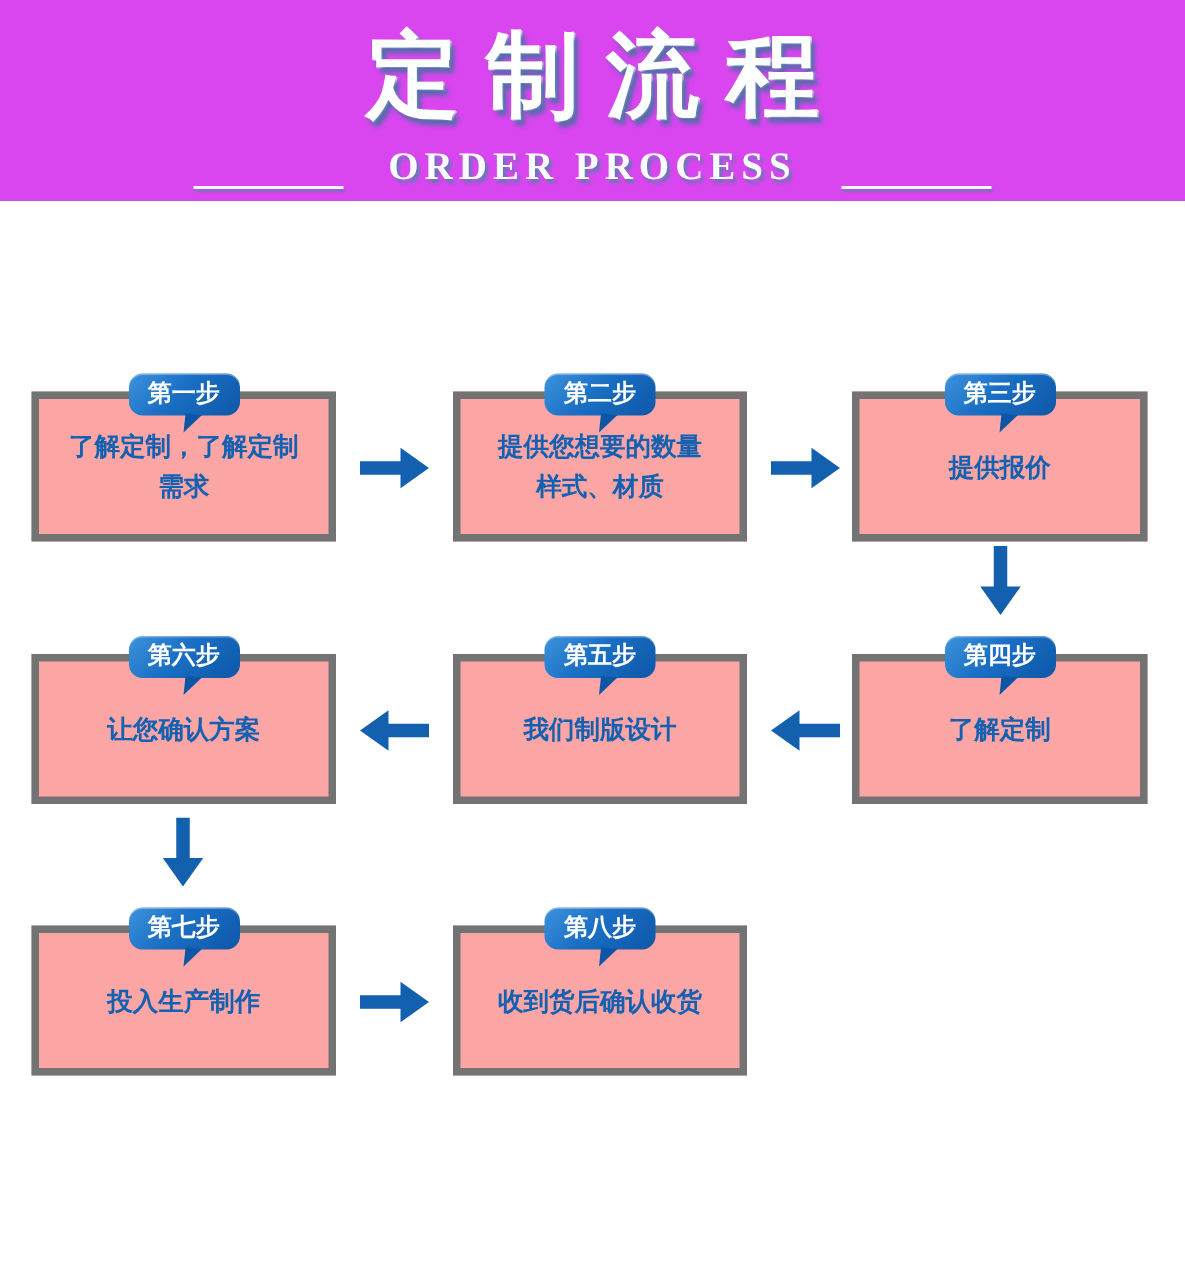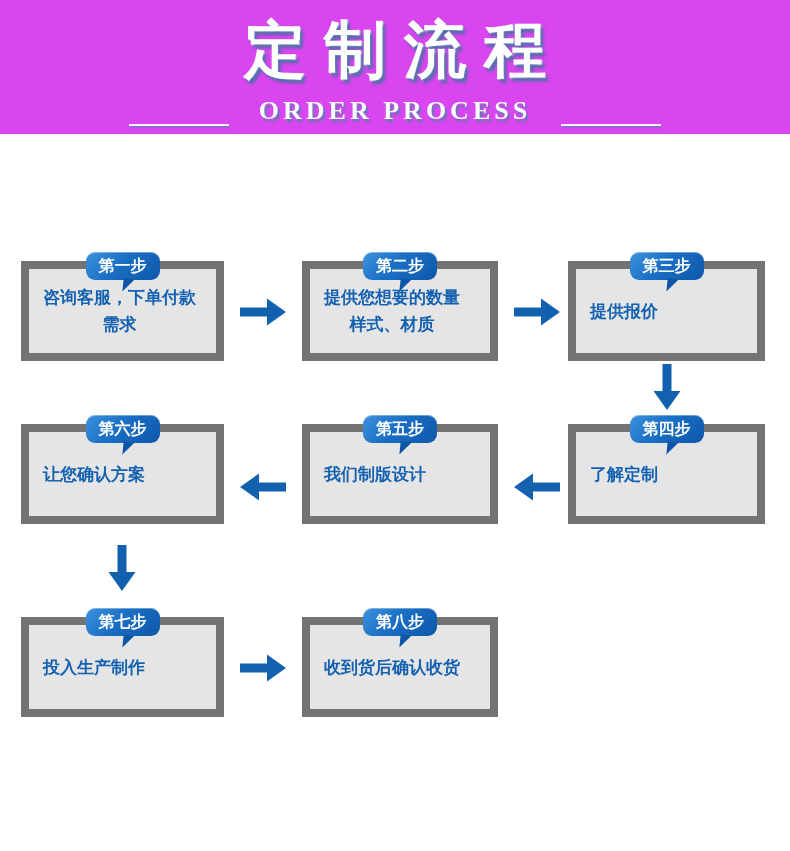--- a/index.html
+++ b/index.html
@@ -30,23 +30,23 @@
     box-shadow:1px 2px 1px rgba(90,125,175,0.6);
   }
   .header-subtitle {
     font-family:"Liberation Serif","DejaVu Serif",serif;
     font-size:26px; letter-spacing:4px; color:#f8fafc; font-weight:bold;
     text-shadow:2px 3px 2px rgba(90,125,175,0.9);
   }
 
   
   .step {
-    position:absolute; height:100px; background:#e5e5e5;
-    border:8px solid #737373;
-    display:flex; align-items:center; 
+    position:absolute; height:100px; background:#fca5a5;
+    border:5px solid #737373;
+    display:flex; align-items:center; justify-content:center;
     padding:0 14px;
   }
   .step-text {
     font-size:17px; font-weight:bold; color:#1461b2;
     text-align:center; line-height:27px; white-space:pre-line;
   }
   .step-tab {
     position:absolute; top:-17px; left:50%; transform:translateX(-50%);
     height:28px; line-height:28px; padding:0 13px; white-space:nowrap;
     background:linear-gradient(135deg,#3d93dd 0%,#1a6fc4 45%,#0e57a8 100%);
@@ -54,21 +54,21 @@
     z-index:2; box-shadow:inset 0 1px 0 rgba(255,255,255,0.35);
   }
   .step-tab::after {
     content:""; position:absolute; left:50%; bottom:-12px; margin-left:0;
     width:0; height:0;
     border-top:13px solid #0d56a7; border-right:11px solid transparent;
     transform:rotate(6deg);
   }
 
   
-  .r1 { top:261px; } .r2 { top:424px; } .r3 { top:617px; }
+  .r1 { top:261px; } .r2 { top:436px; } .r3 { top:617px; }
   .c1 { left:21px;  width:203px; }
   .c2 { left:302px; width:196px; }
   .c3 { left:568px; width:197px; }
 
   
   .arrow { position:absolute; }
   .a-r1a { left:240px; top:297px; }
   .a-r1b { left:514px; top:297px; }
   .a-d1  { left:652px; top:364px; }
   .a-r2a { left:514px; top:472px; }
@@ -85,21 +85,21 @@
     <span class="header-title">定制流程</span>
     <div class="header-sub">
       <span class="sub-line"></span>
       <span class="header-subtitle">ORDER PROCESS</span>
       <span class="sub-line"></span>
     </div>
   </div>
 
   <div class="step r1 c1">
     <span class="step-tab">第一步</span>
-    <span class="step-text">咨询客服，下单付款
+    <span class="step-text">了解定制，了解定制
 需求</span>
   </div>
   <div class="step r1 c2">
     <span class="step-tab">第二步</span>
     <span class="step-text">提供您想要的数量
 样式、材质</span>
   </div>
   <div class="step r1 c3">
     <span class="step-tab">第三步</span>
     <span class="step-text">提供报价</span>

